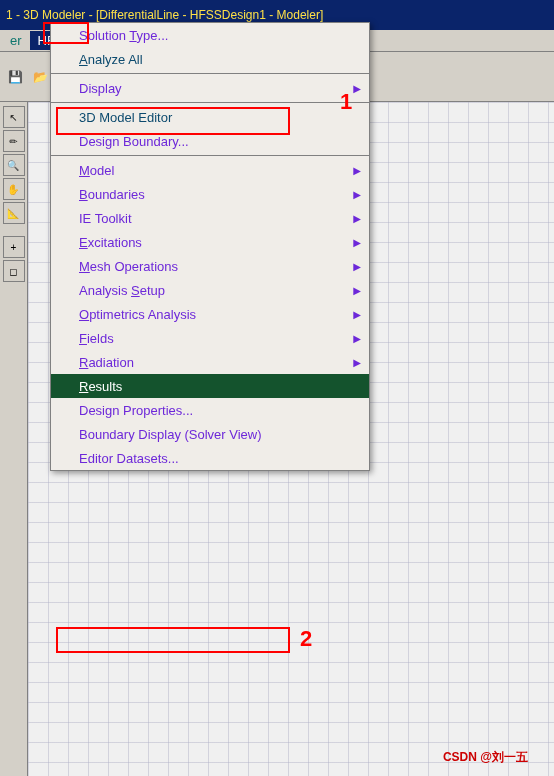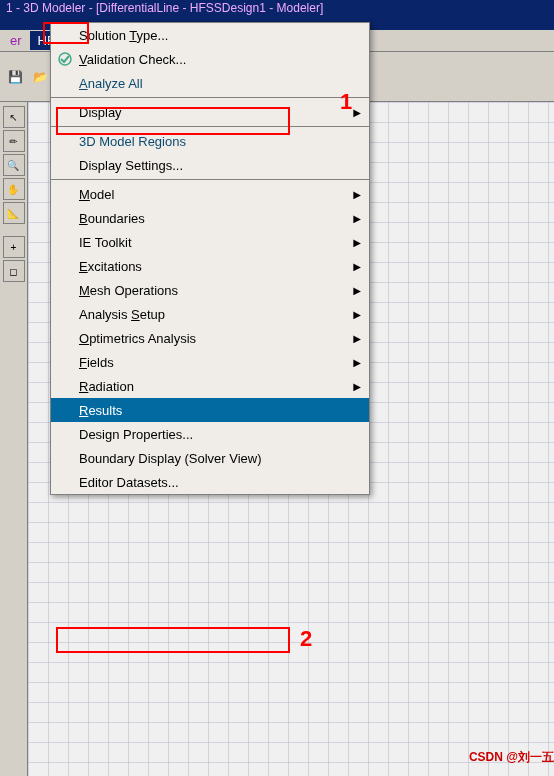--- a/index.html
+++ b/index.html
@@ -9,43 +9,43 @@
       background: #d4d0c8;
       font-family: 'Segoe UI', Tahoma, sans-serif;
       font-size: 13px;
       overflow: hidden;
       position: relative;
     }
 
     
     .title-bar {
       background: #0a246a;
-      color: #f0abfc;
+      color: #fde047;
       padding: 15px 6px;
       font-size: 12px;
       height: 22px;
       display: flex;
-      align-items: flex-end;
+      align-items: center;
     }
 
     
     .menu-bar {
       background: #d4d0c8;
       display: flex;
       align-items: center;
       height: 22px;
       border-bottom: 1px solid #808080;
       padding: 0 2px;
     }
 
     .menu-item {
       padding: 2px 8px;
       cursor: pointer;
       font-size: 13px;
-      color: #a21caf;
+      color: #0f766e;
       text-decoration: none;
     }
 
     .menu-item.active {
       background: #0a246a;
       color: white;
     }
 
     
     .toolbar-area {
@@ -126,28 +126,28 @@
       box-shadow: 2px 2px 6px rgba(0,0,0,0.4);
       pointer-events: all;
     }
 
     .dropdown-item {
       display: flex;
       align-items: center;
       justify-content: space-between;
       padding: 3px 8px 3px 28px;
       cursor: pointer;
-      color: #000000;
+      color: #6d28d9;
       height: 24px;
       position: relative;
       white-space: nowrap;
     }
 
     .dropdown-item.selected {
-      background: #0369a1;
+      background: #14532d;
       color: white;
     }
 
     .dropdown-item.disabled {
       color: #0c4a6e;
       cursor: default;
     }
 
     .dropdown-item.has-icon .item-icon {
       position: absolute;
@@ -216,21 +216,21 @@
       width: 46px;
       height: 22px;
       border: 2px solid red;
       z-index: 25;
       pointer-events: none;
     }
 
     .watermark {
       position: absolute;
       bottom: 10px;
-      right: 0;
+      right: 26px;
       font-size: 12px;
       color: #c00;
       font-weight: bold;
       z-index: 30;
     }
 
     
     .mnemonic {
       text-decoration: underline;
     }
@@ -290,51 +290,42 @@
 <div class="hfss-box"></div>
 
 <div class="dropdown-overlay">
   <div class="dropdown-menu">
 
     <div class="dropdown-item">
       <span>Solution <span class="mnemonic">T</span>ype...</span>
     </div>
 
 
-    <div class="dropdown-item has-icon">
-      <span class="item-icon">
-        <svg width="14" height="14" viewBox="0 0 14 14">
-            <circle cx="7" cy="7" r="6" fill="none" stroke="#4a8" stroke-width="1.5"></circle>
-            <polyline points="3,7 6,10 11,4" stroke="#4a8" stroke-width="2" fill="none"></polyline>
-          </svg>
-      </span>
-      <span><span class="mnemonic">V</span>alidation Check...</span>
-    </div>
 
     <div class="dropdown-item disabled">
       <span><span class="mnemonic">A</span>nalyze All</span>
     </div>
 
 
     <div class="dropdown-separator"></div>
 
     <div class="dropdown-item">
       <span>Display</span>
       <span class="arrow-right">▶</span>
     </div>
 
     <div class="dropdown-separator"></div>
 
     <div class="dropdown-item disabled">
-      <span>3D Model Regions</span>
-    </div>
-
-
-    <div class="dropdown-item">
-      <span>Display Settings...</span>
+      <span>3D Model Editor</span>
+    </div>
+
+
+    <div class="dropdown-item">
+      <span>Design Boundary...</span>
     </div>
 
     <div class="dropdown-separator"></div>
 
     <div class="dropdown-item">
       <span><span class="mnemonic">M</span>odel</span>
       <span class="arrow-right">▶</span>
     </div>
 
     <div class="dropdown-item">

